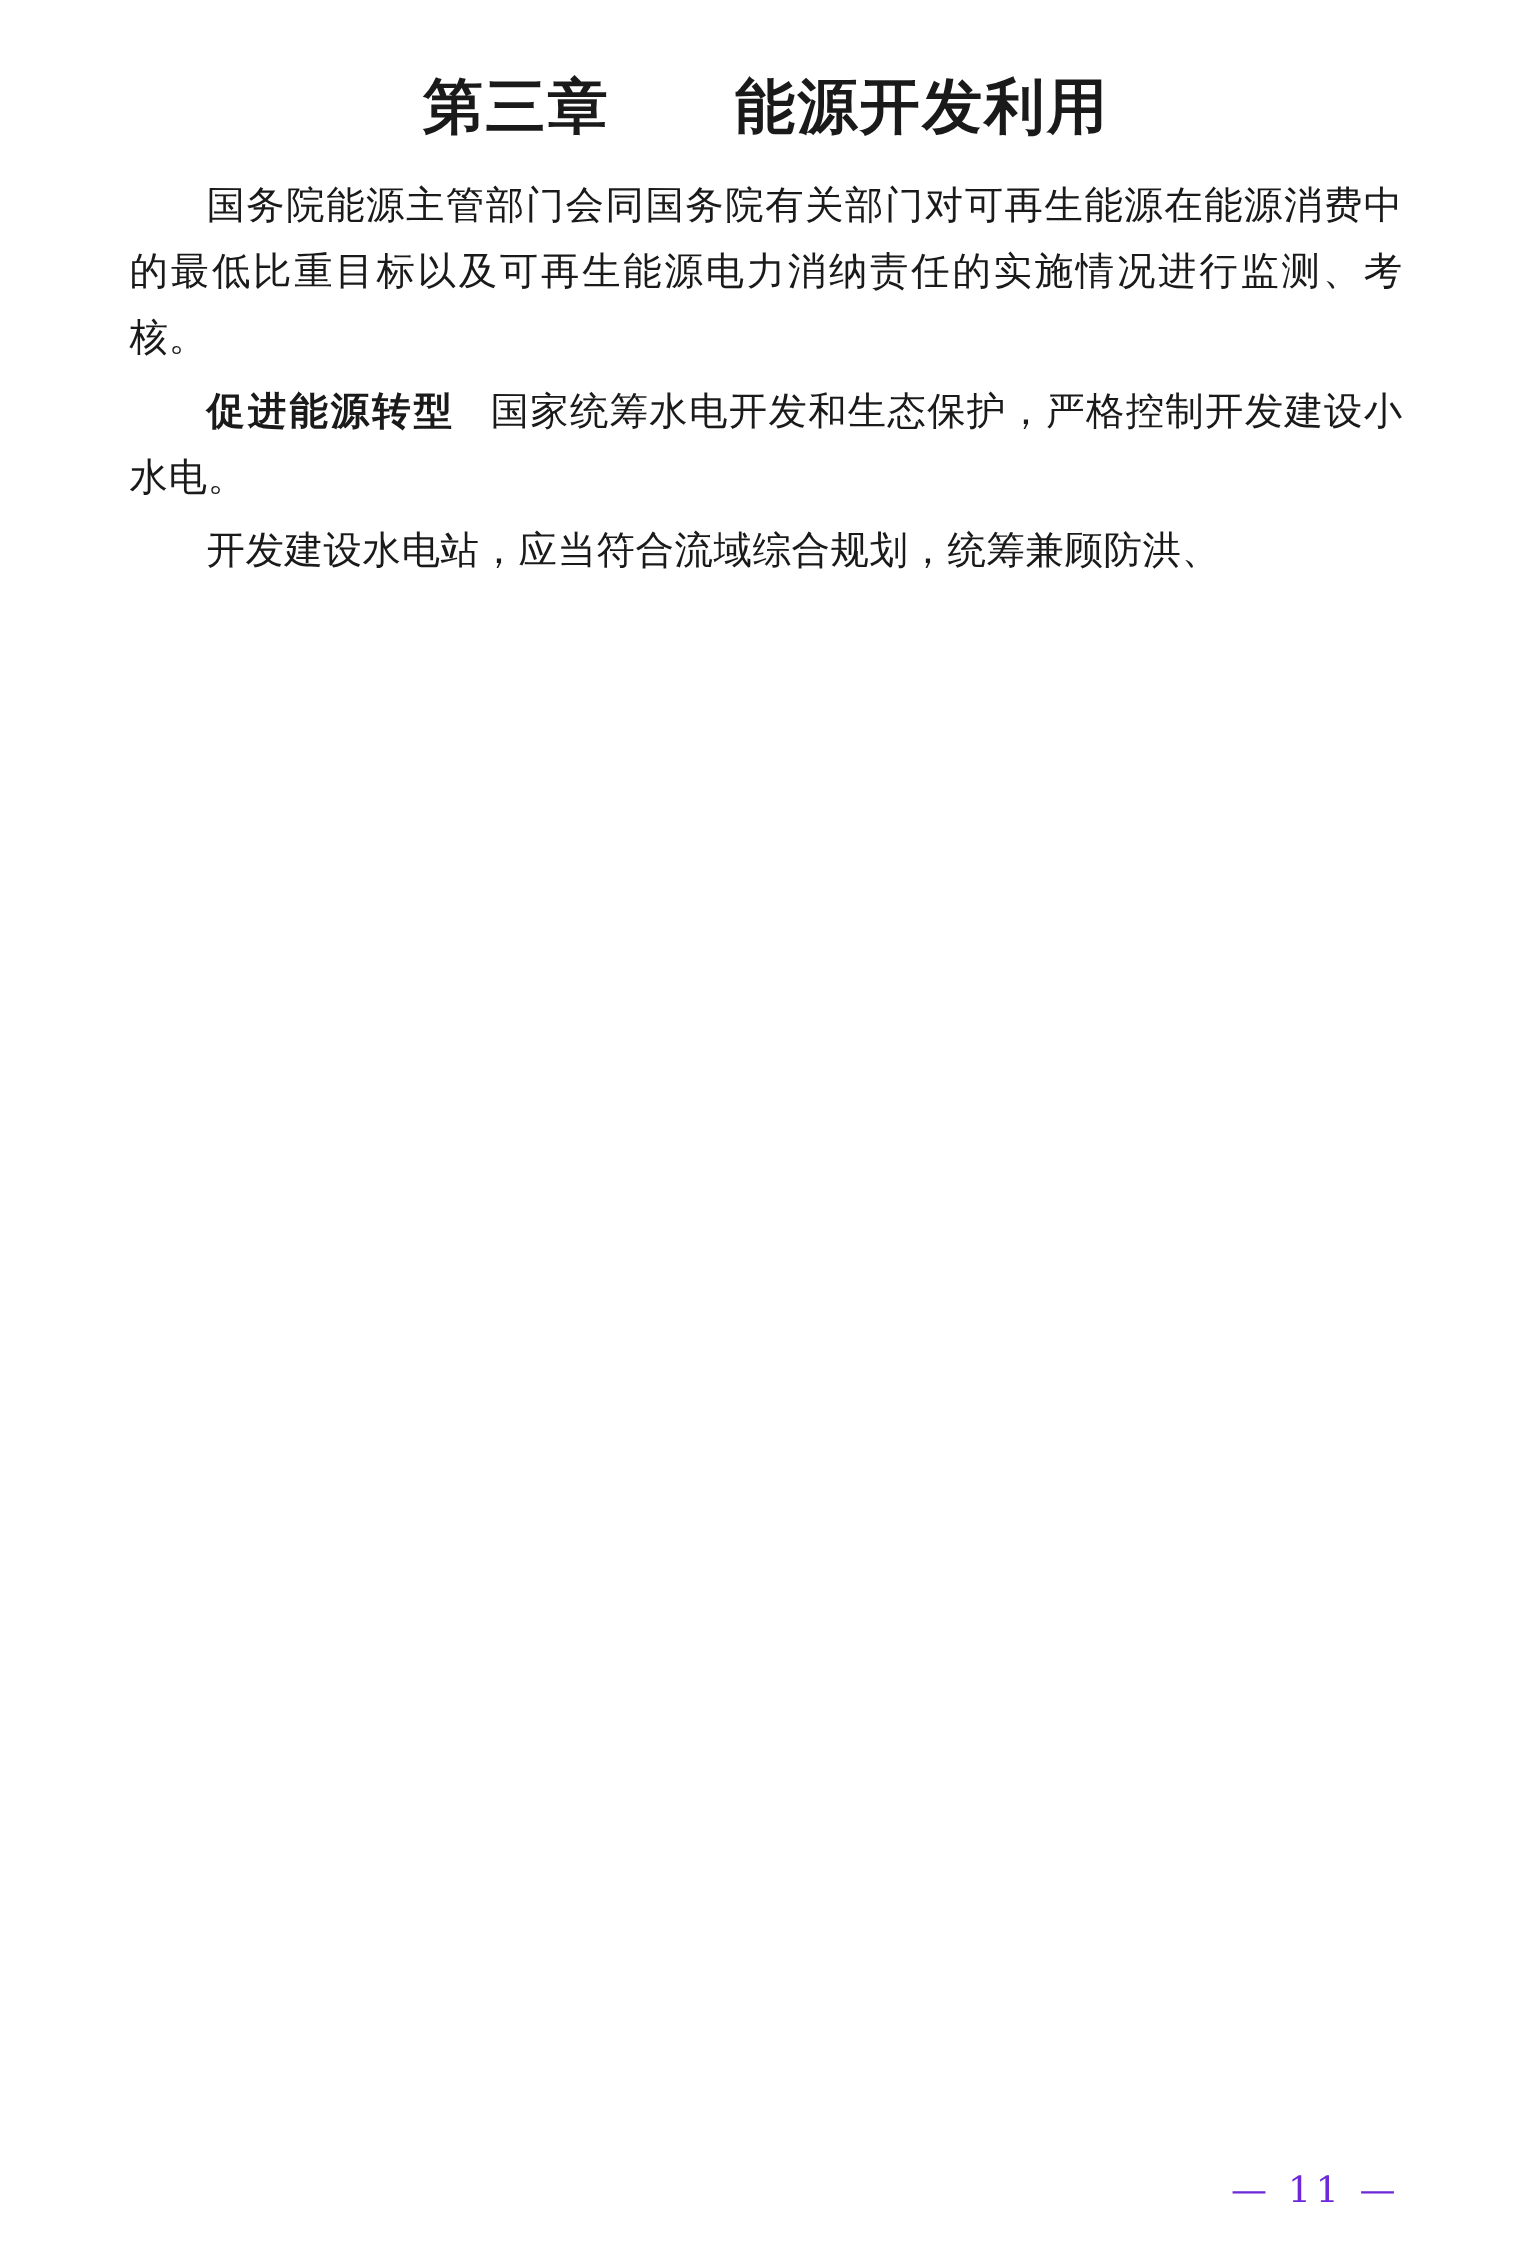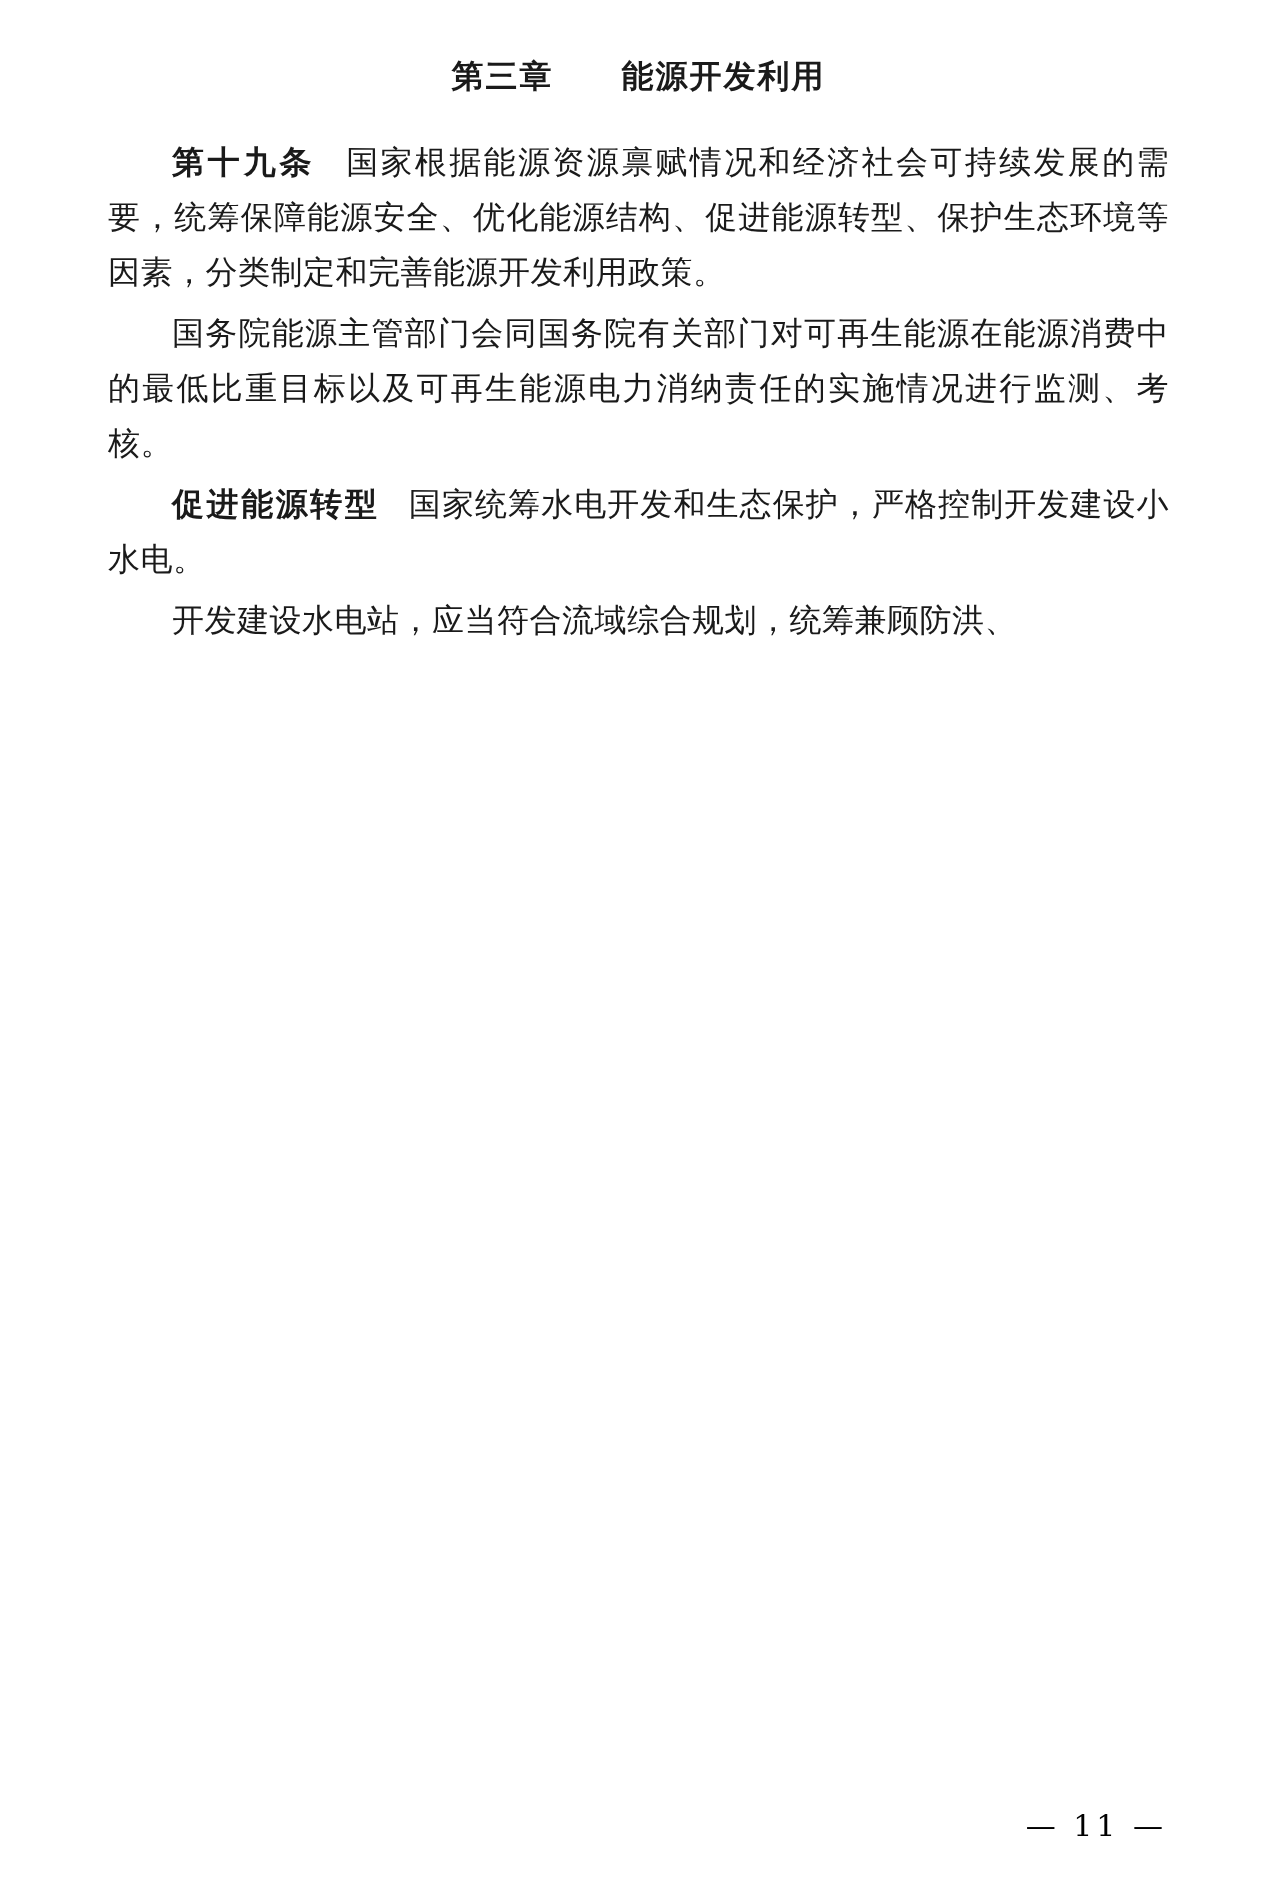--- a/index.html
+++ b/index.html
@@ -17,24 +17,24 @@
   }
   .page {
     box-sizing: border-box;
     width: 1277px;
     height: 1889px;
     padding: 46px 108px 0 108px;
     position: relative;
   }
   .chapter-title {
     text-align: center;
-    font-size: 32px;
+    font-size: 50px;
     font-weight: bold;
     letter-spacing: 2px;
-    margin: 8px 0 36px 0;
+    margin: 8px 0 20px 0;
     line-height: 1.4;
   }
   .para {
     font-size: 32px;
     line-height: 1.72;
     text-align: justify;
     text-justify: inter-ideograph;
     margin: 0 0 6px 0;
     text-indent: 2em;
     letter-spacing: 0.5px;
@@ -46,33 +46,30 @@
   .para .gap {
     display: inline-block;
     width: 0.9em;
   }
   .page-number {
     position: absolute;
     bottom: 46px;
     right: 110px;
     font-size: 30px;
     letter-spacing: 4px;
-    color: #000000;
+    color: #6d28d9;
   }
 </style>
 </head>
 <body>
 
 <div class="page">
 
   <h1 class="chapter-title">第三章　　能源开发利用</h1>
 
-  <p class="para">
-    <span class="art-label">第十九条</span><span class="gap"></span><span>国家根据能源资源禀赋情况和经济社会可持续发展的需要，统筹保障能源安全、优化能源结构、促进能源转型、保护生态环境等因素，分类制定和完善能源开发利用政策。</span>
-  </p>
 
 
 
 
 
   <p class="para">
     <span>国务院能源主管部门会同国务院有关部门对可再生能源在能源消费中的最低比重目标以及可再生能源电力消纳责任的实施情况进行监测、考核。</span>
   </p>
 
   <p class="para">

